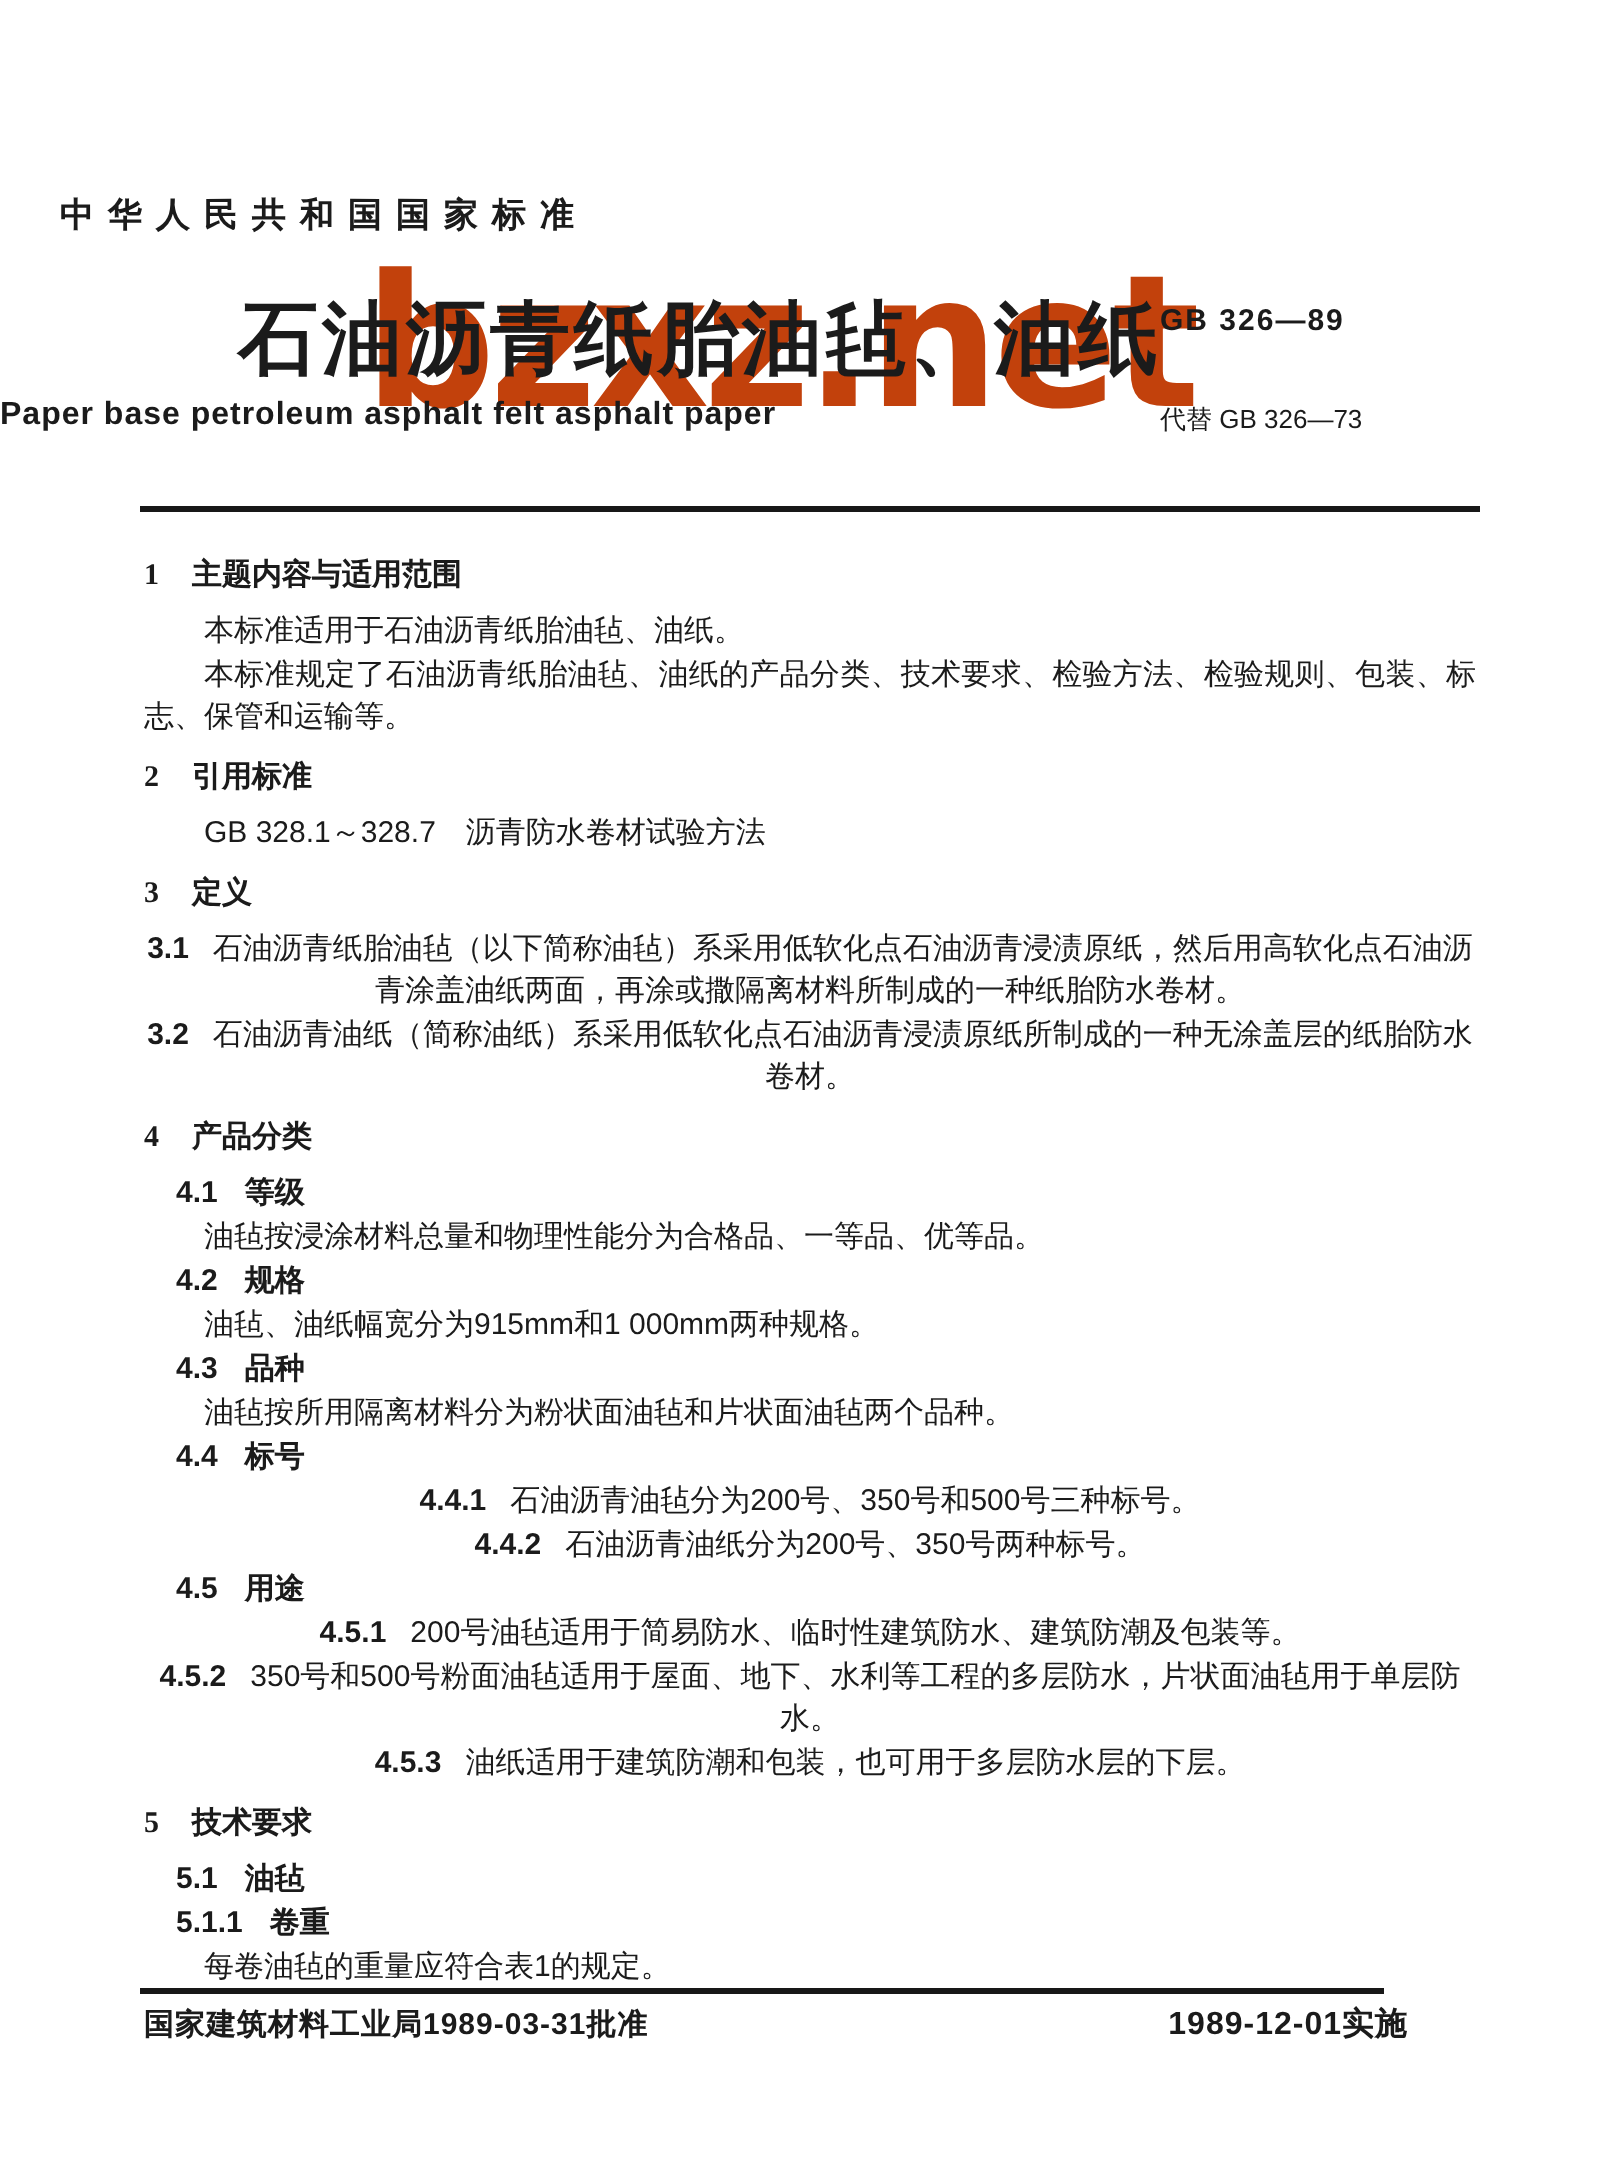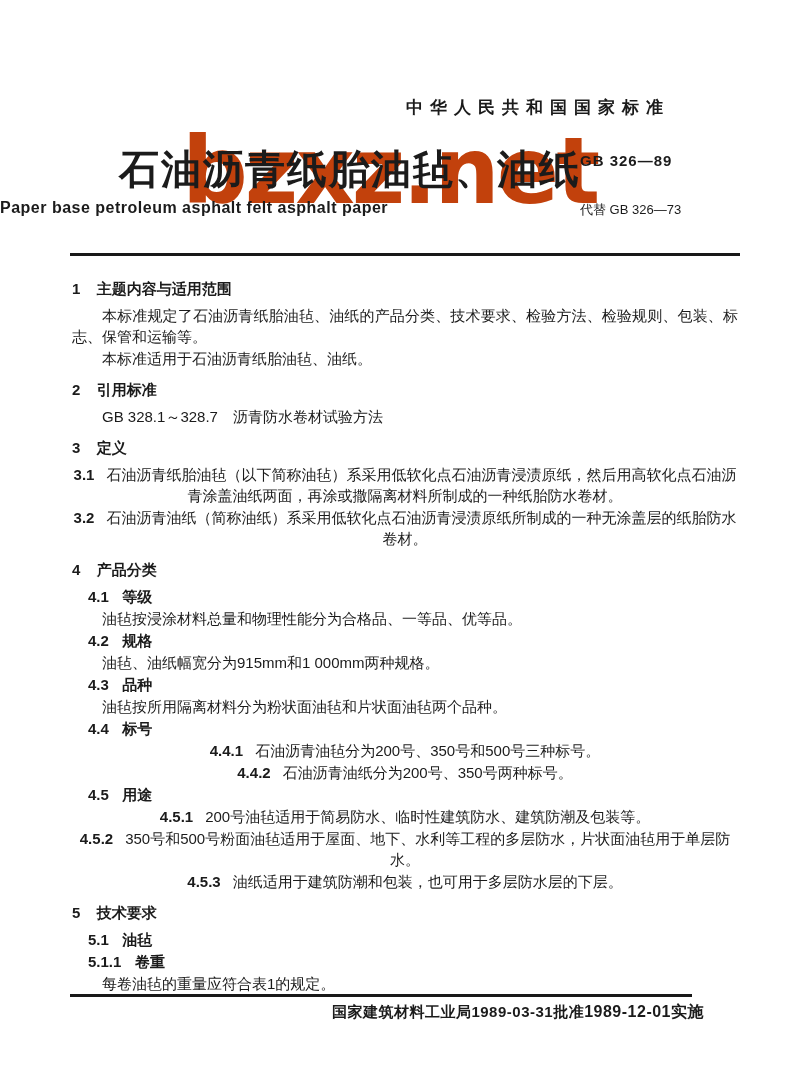--- a/index.html
+++ b/index.html
@@ -19,21 +19,21 @@
     font-weight:bold;
     letter-spacing:-3px;
     color:#c2410c;
     z-index:0;
     font-family:"DejaVu Sans", sans-serif;
     user-select:none;
   }
   .std-label{
     position:absolute;
     top:96px;left:30px;width:640px;
-    text-align:right;
+    text-align:left;
     font-size:17px;
     font-weight:bold;
     letter-spacing:7px;
     z-index:1;
   }
   .doc-title{
     position:absolute;
     top:142px;left:0px;width:700px;
     text-align:center;
     font-size:40px;
@@ -77,39 +77,40 @@
     top:268px;left:72px;width:666px;height:724px;
     font-size:15px;
     line-height:21px;
     overflow:hidden;
     z-index:1;
   }
   .doc-body p{margin:0;padding:0;}
   .chapter{
     font-weight:bold;
     margin:10px 0 6px 0 !important;
+    font-family:Liberation Serif, serif;
   }
   .chapter .num{margin-right:1.1em;}
   .subheading{
     font-weight:bold;
     margin:1px 16px !important;
   }
   .subheading .num{margin-right:0.9em;}
   .numpara{margin:1px 0 !important;text-align:center;}
   .numpara .num{font-weight:bold;margin-right:0.8em;}
   .para{
     margin:1px 0 !important;
     text-indent:2em;
     text-align:justify;
   }
   .footer{
     position:absolute;
     top:1002px;left:72px;width:632px;
     display:flex;
-    justify-content:flex-end;
+    justify-content:space-between;
     align-items:baseline;
     font-weight:bold;
     z-index:1;
   }
   .footer .approval{font-size:15px;letter-spacing:0.5px;}
   .footer .impl{font-size:16px;letter-spacing:0.5px;}
 </style>
 </head>
 <body>
 
@@ -119,22 +120,22 @@
   <div class="std-label">中华人民共和国国家标准</div>
   <div class="doc-title">石油沥青纸胎油毡、油纸</div>
   <div class="doc-title-en">Paper base petroleum asphalt felt asphalt paper</div>
   <div class="std-no">GB 326—89</div>
   <div class="std-replaces">代替 GB 326—73</div>
 
   <div class="rule rule-top"></div>
 
   <div class="doc-body">
       <p class="chapter"><span class="num">1</span><span class="t">主题内容与适用范围</span></p>
+      <p class="para">本标准适用于石油沥青纸胎油毡、油纸。</p>
       <p class="para">本标准规定了石油沥青纸胎油毡、油纸的产品分类、技术要求、检验方法、检验规则、包装、标志、保管和运输等。</p>
-      <p class="para">本标准适用于石油沥青纸胎油毡、油纸。</p>
       <p class="chapter"><span class="num">2</span><span class="t">引用标准</span></p>
       <p class="para">GB 328.1～328.7　沥青防水卷材试验方法</p>
       <p class="chapter"><span class="num">3</span><span class="t">定义</span></p>
       <p class="numpara"><span class="num">3.1</span>石油沥青纸胎油毡（以下简称油毡）系采用低软化点石油沥青浸渍原纸，然后用高软化点石油沥青涂盖油纸两面，再涂或撒隔离材料所制成的一种纸胎防水卷材。</p>
       <p class="numpara"><span class="num">3.2</span>石油沥青油纸（简称油纸）系采用低软化点石油沥青浸渍原纸所制成的一种无涂盖层的纸胎防水卷材。</p>
       <p class="chapter"><span class="num">4</span><span class="t">产品分类</span></p>
       <p class="subheading"><span class="num">4.1</span><span class="t">等级</span></p>
       <p class="para">油毡按浸涂材料总量和物理性能分为合格品、一等品、优等品。</p>
       <p class="subheading"><span class="num">4.2</span><span class="t">规格</span></p>
       <p class="para">油毡、油纸幅宽分为915mm和1 000mm两种规格。</p>

